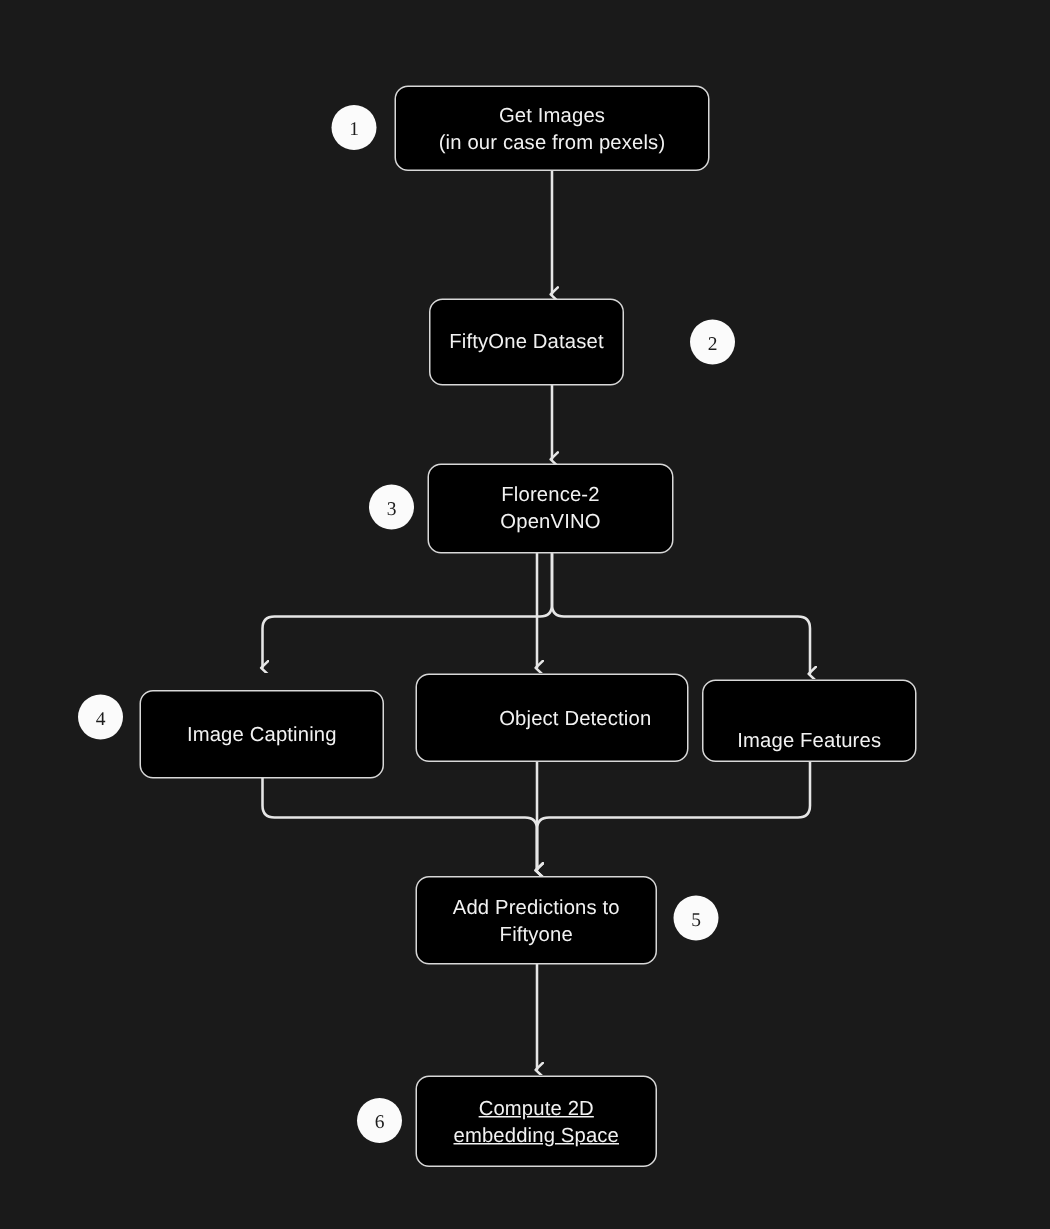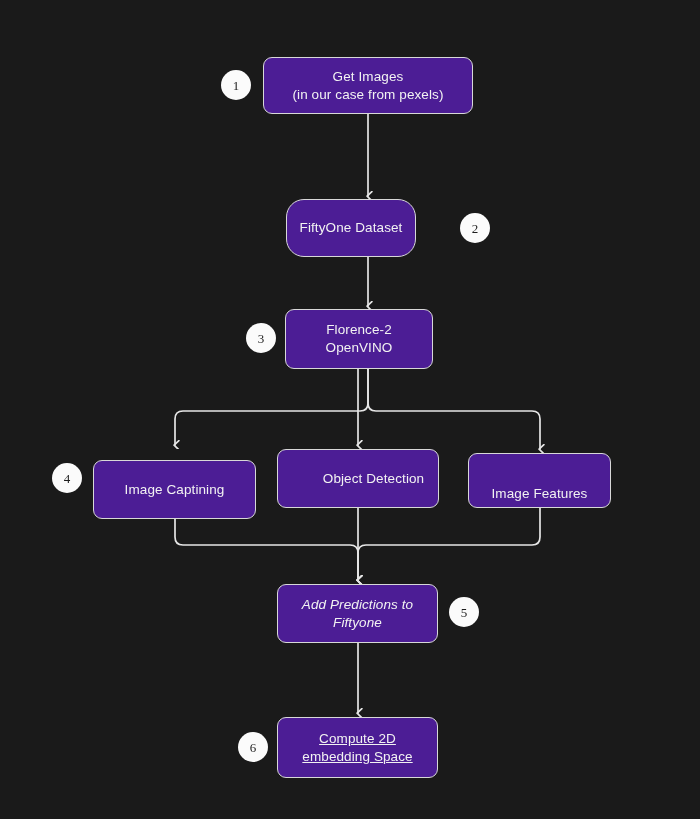--- a/index.html
+++ b/index.html
@@ -27,21 +27,21 @@
     position: absolute;
     left: 0; top: 0;
     width: 700px;
     height: 819px;
     pointer-events: none;
   }
   .node {
     position: absolute;
     border: 1.6px solid #d8d8d8;
     border-radius: 9px;
-    background: #4c1d95;
+    background: #000000;
     display: flex;
     align-items: center;
     justify-content: center;
     text-align: center;
     color: #f2f2f2;
     font-size: 13.5px;
     line-height: 1.32;
     letter-spacing: 0.1px;
     padding: 4px 8px;
     white-space: pre-line;
@@ -92,42 +92,42 @@
 
       <path d="M358,643 L358,713" marker-end="url(#arrowhead)"></path>
     </g>
   </svg>
 
   <div class="node" style="left:263px; top:57px; width:210px; height:57px;">
     <span>Get Images
 (in our case from pexels)</span>
   </div>
 
-  <div class="node" style="left:286px; top:199px; width:130px; height:58px;border-radius:18px;">
+  <div class="node" style="left:286px; top:199px; width:130px; height:58px;">
     <span>FiftyOne Dataset</span>
   </div>
 
-  <div class="node" style="left:285px; top:309px; width:148px; height:60px;">
+  <div class="node" style="left:285px; top:309px; width:164px; height:60px;">
     <span>Florence-2
 OpenVINO</span>
   </div>
 
   <div class="node" style="left:93px; top:460px; width:163px; height:59px;">
     <span>Image Captining</span>
   </div>
 
-  <div class="node" style="left:277px; top:449px; width:162px; height:59px;padding-left:39px;">
+  <div class="node" style="left:277px; top:449px; width:182px; height:59px;padding-left:39px;">
     <span>Object Detection</span>
   </div>
 
   <div class="node" style="left:468px; top:453px; width:143px; height:55px;align-items:flex-end;">
     <span>Image Features</span>
   </div>
 
-  <div class="node" style="left:277px; top:584px; width:161px; height:59px;font-style:italic;">
+  <div class="node" style="left:277px; top:584px; width:161px; height:59px;">
     <span>Add Predictions to
 Fiftyone</span>
   </div>
 
   <div class="node" style="left:277px; top:717px; width:161px; height:61px;text-decoration:underline;">
     <span>Compute 2D
 embedding Space</span>
   </div>
 
   <div class="step-badge" style="left:221px; top:70px;">

